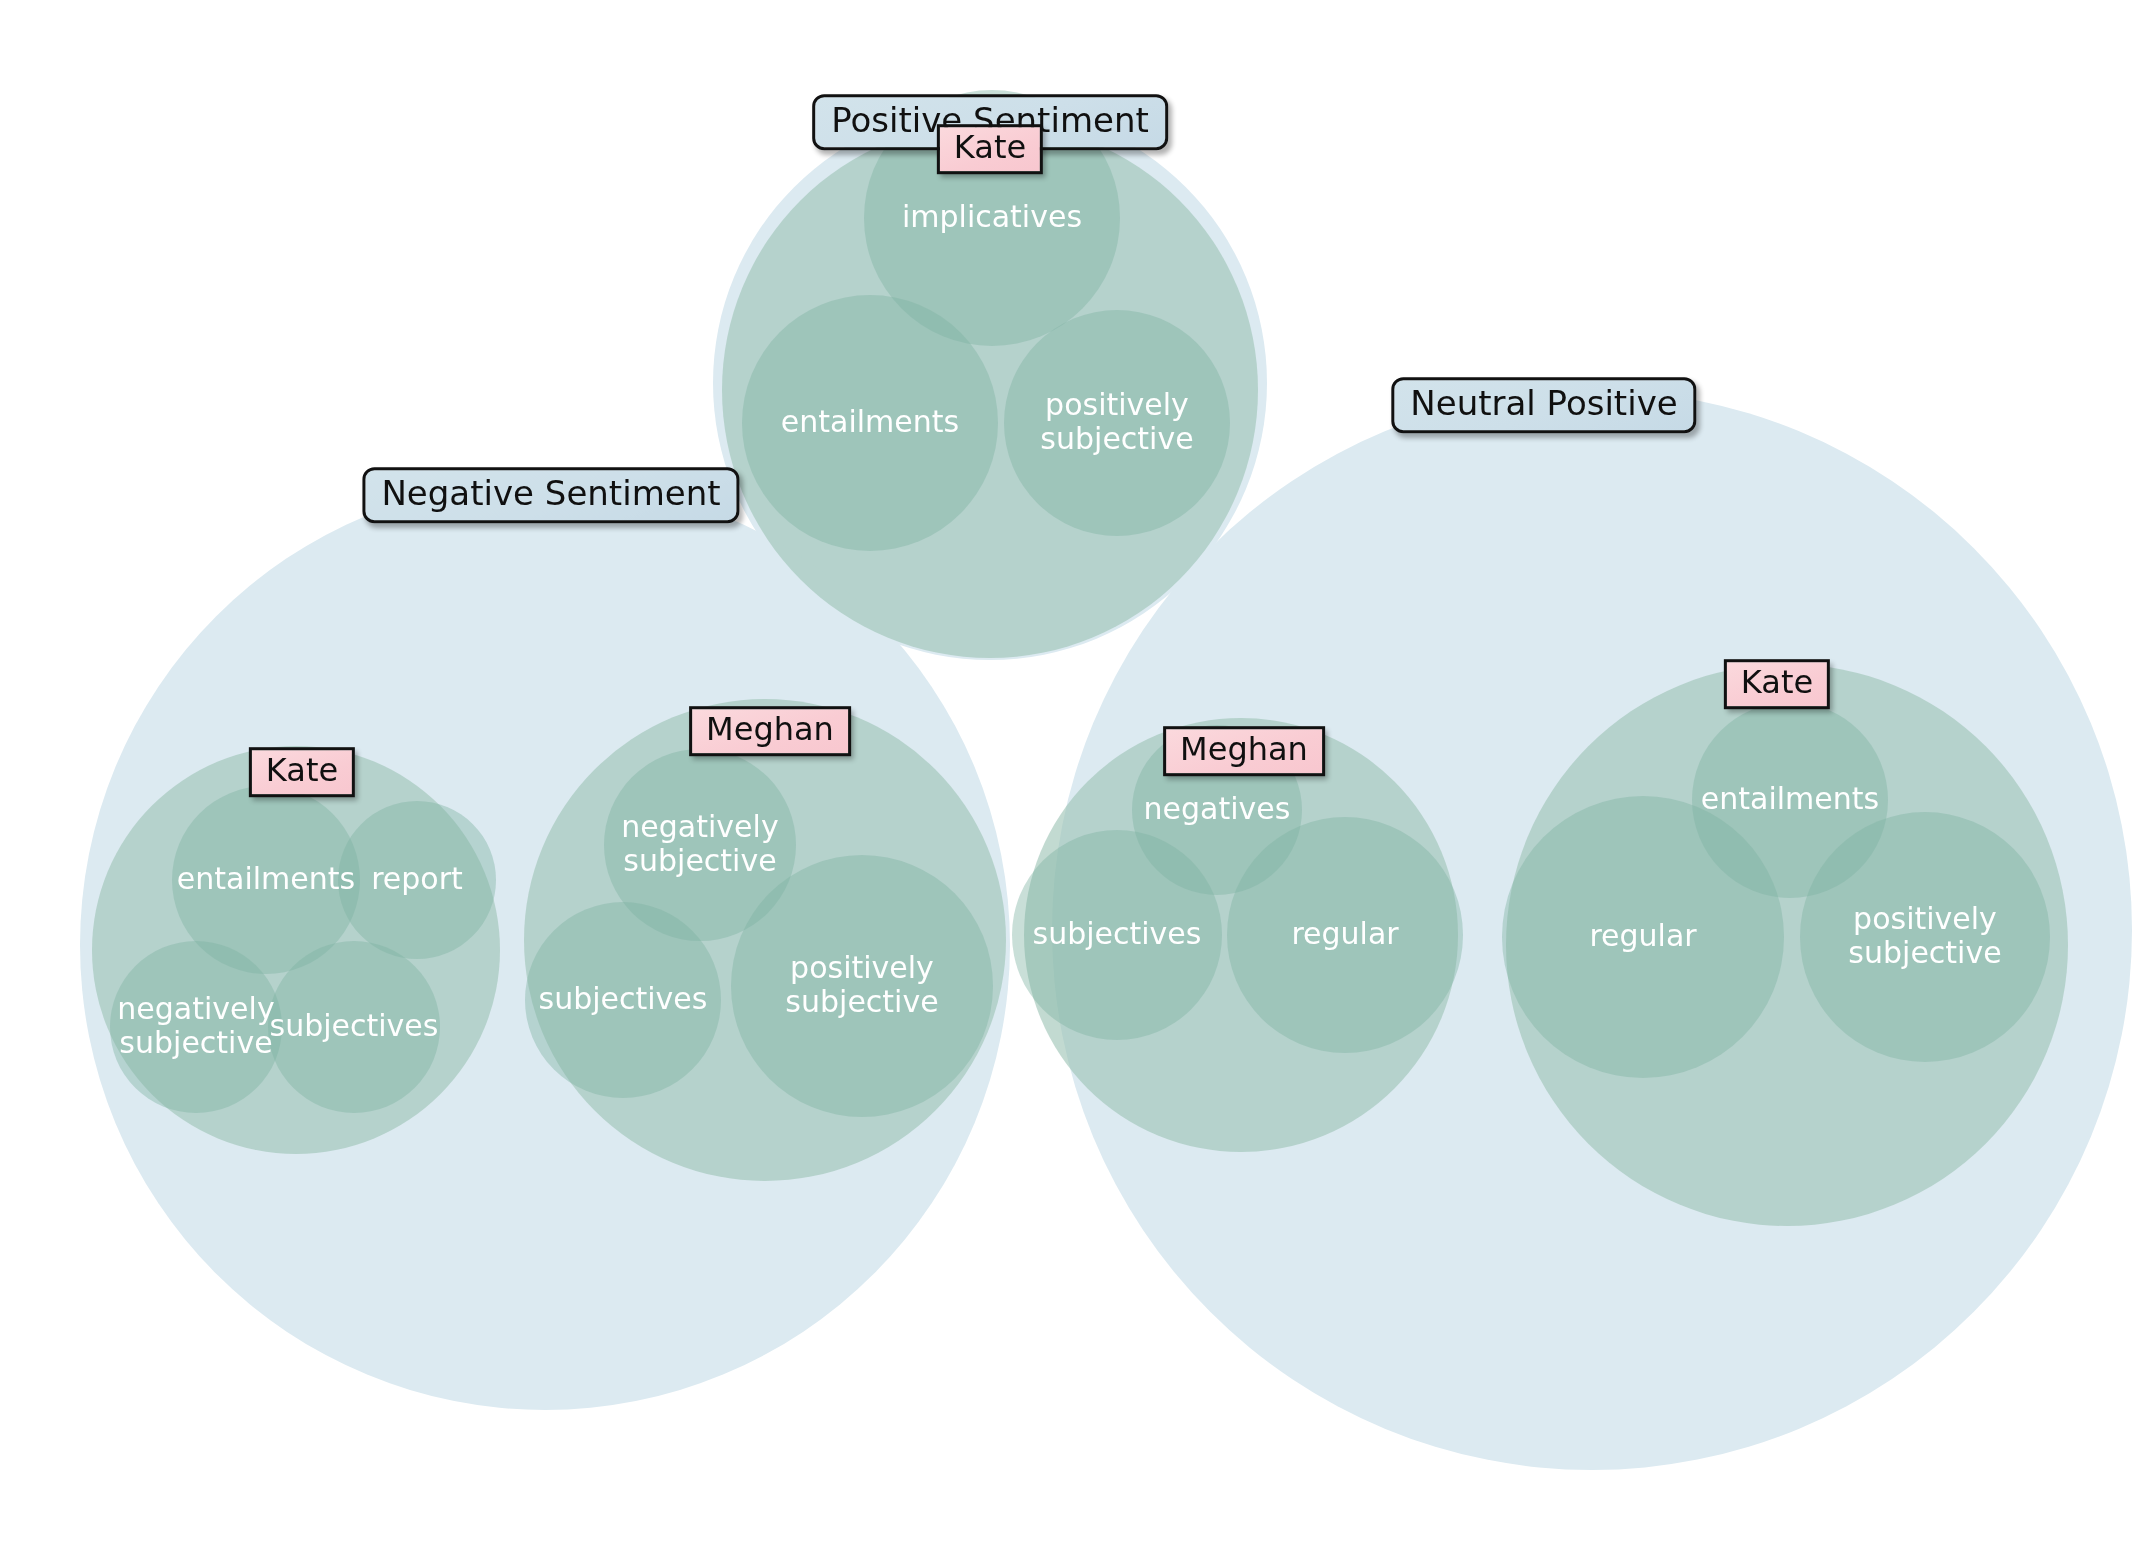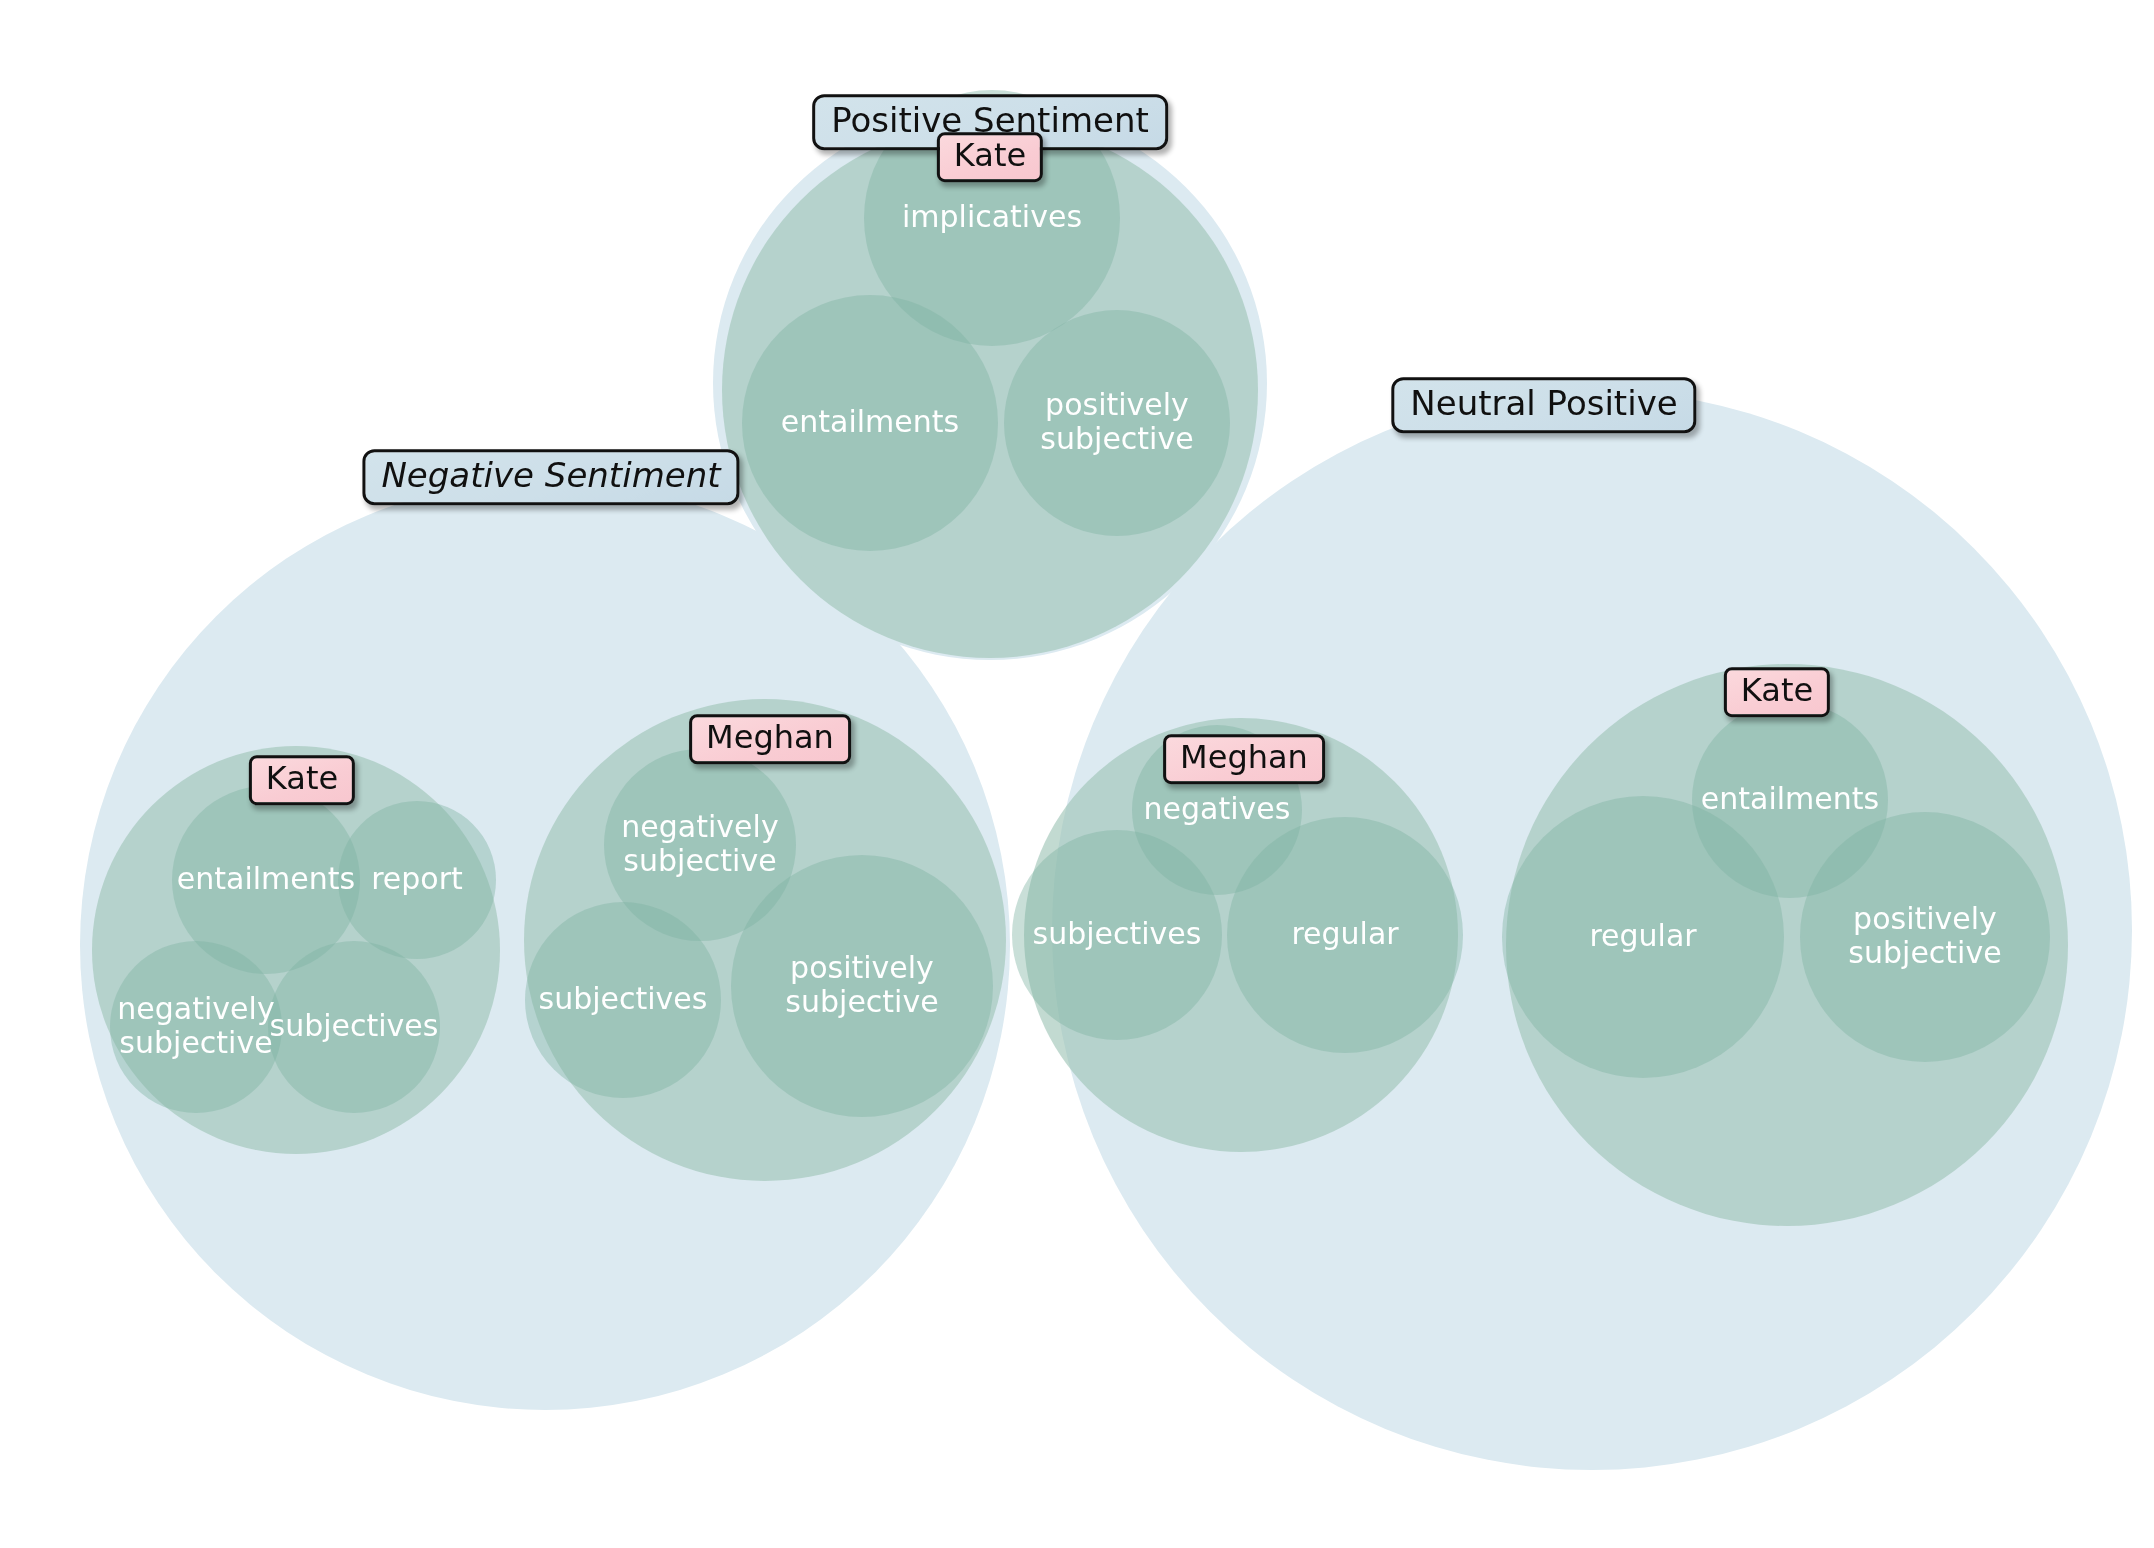--- a/index.html
+++ b/index.html
@@ -40,22 +40,21 @@
     line-height:1.05;
   }
   .chip-sentiment{
     background:linear-gradient(160deg,#d2e3eb 0%,#cddfe9 55%,#c6dae6 100%);
     font-size:34px;
   }
   .chip-person{
     background:linear-gradient(160deg,#fbd9dd 0%,#f9ccd3 60%,#f8c7cf 100%);
     font-size:32px;
     padding:4px 14px 6px 14px;
-    border-radius:8px;
-    margin-top:8px;
+    border-radius:0;
   }
 </style>
 </head>
 <body>
 
 <div id="stage">
   <svg class="packing" id="packing-svg" viewBox="0 0 2154 1548" xmlns="http://www.w3.org/2000/svg">
       <circle class="c-sentiment" cx="990" cy="383" r="277"></circle>
       <circle class="c-sentiment" cx="545" cy="945" r="465"></circle>
       <circle class="c-sentiment" cx="1592" cy="930" r="540"></circle>
@@ -93,20 +92,20 @@
       <text class="leaf-label" x="1217" y="810"><tspan x="1217" dy="0px">negatives</tspan></text>
       <text class="leaf-label" x="1117" y="935"><tspan x="1117" dy="0px">subjectives</tspan></text>
       <text class="leaf-label" x="1345" y="935"><tspan x="1345" dy="0px">regular</tspan></text>
       <text class="leaf-label" x="1790" y="800"><tspan x="1790" dy="0px">entailments</tspan></text>
       <text class="leaf-label" x="1643" y="937"><tspan x="1643" dy="0px">regular</tspan></text>
       <text class="leaf-label" x="1925" y="937"><tspan x="1925" dy="-17px">positively</tspan><tspan x="1925" dy="34px">subjective</tspan></text>
     </svg>
   <div id="chip-layer">
       <div class="chip chip-sentiment" style="left: 990px; top: 98px; margin-top: 24px;">Positive Sentiment</div>
       <div class="chip chip-person" style="left: 990px; top: 149px;">Kate</div>
-      <div class="chip chip-sentiment" style="left: 551px; top: 477px; font-style: italic;">Negative Sentiment</div>
+      <div class="chip chip-sentiment" style="left: 551px; top: 495px;">Negative Sentiment</div>
       <div class="chip chip-person" style="left: 302px; top: 772px;">Kate</div>
       <div class="chip chip-person" style="left: 770px; top: 731px;">Meghan</div>
       <div class="chip chip-sentiment" style="left: 1544px; top: 405px;">Neutral Positive</div>
       <div class="chip chip-person" style="left: 1244px; top: 751px;">Meghan</div>
       <div class="chip chip-person" style="left: 1777px; top: 684px;">Kate</div>
     </div>
 </div>
 
 </body></html>

